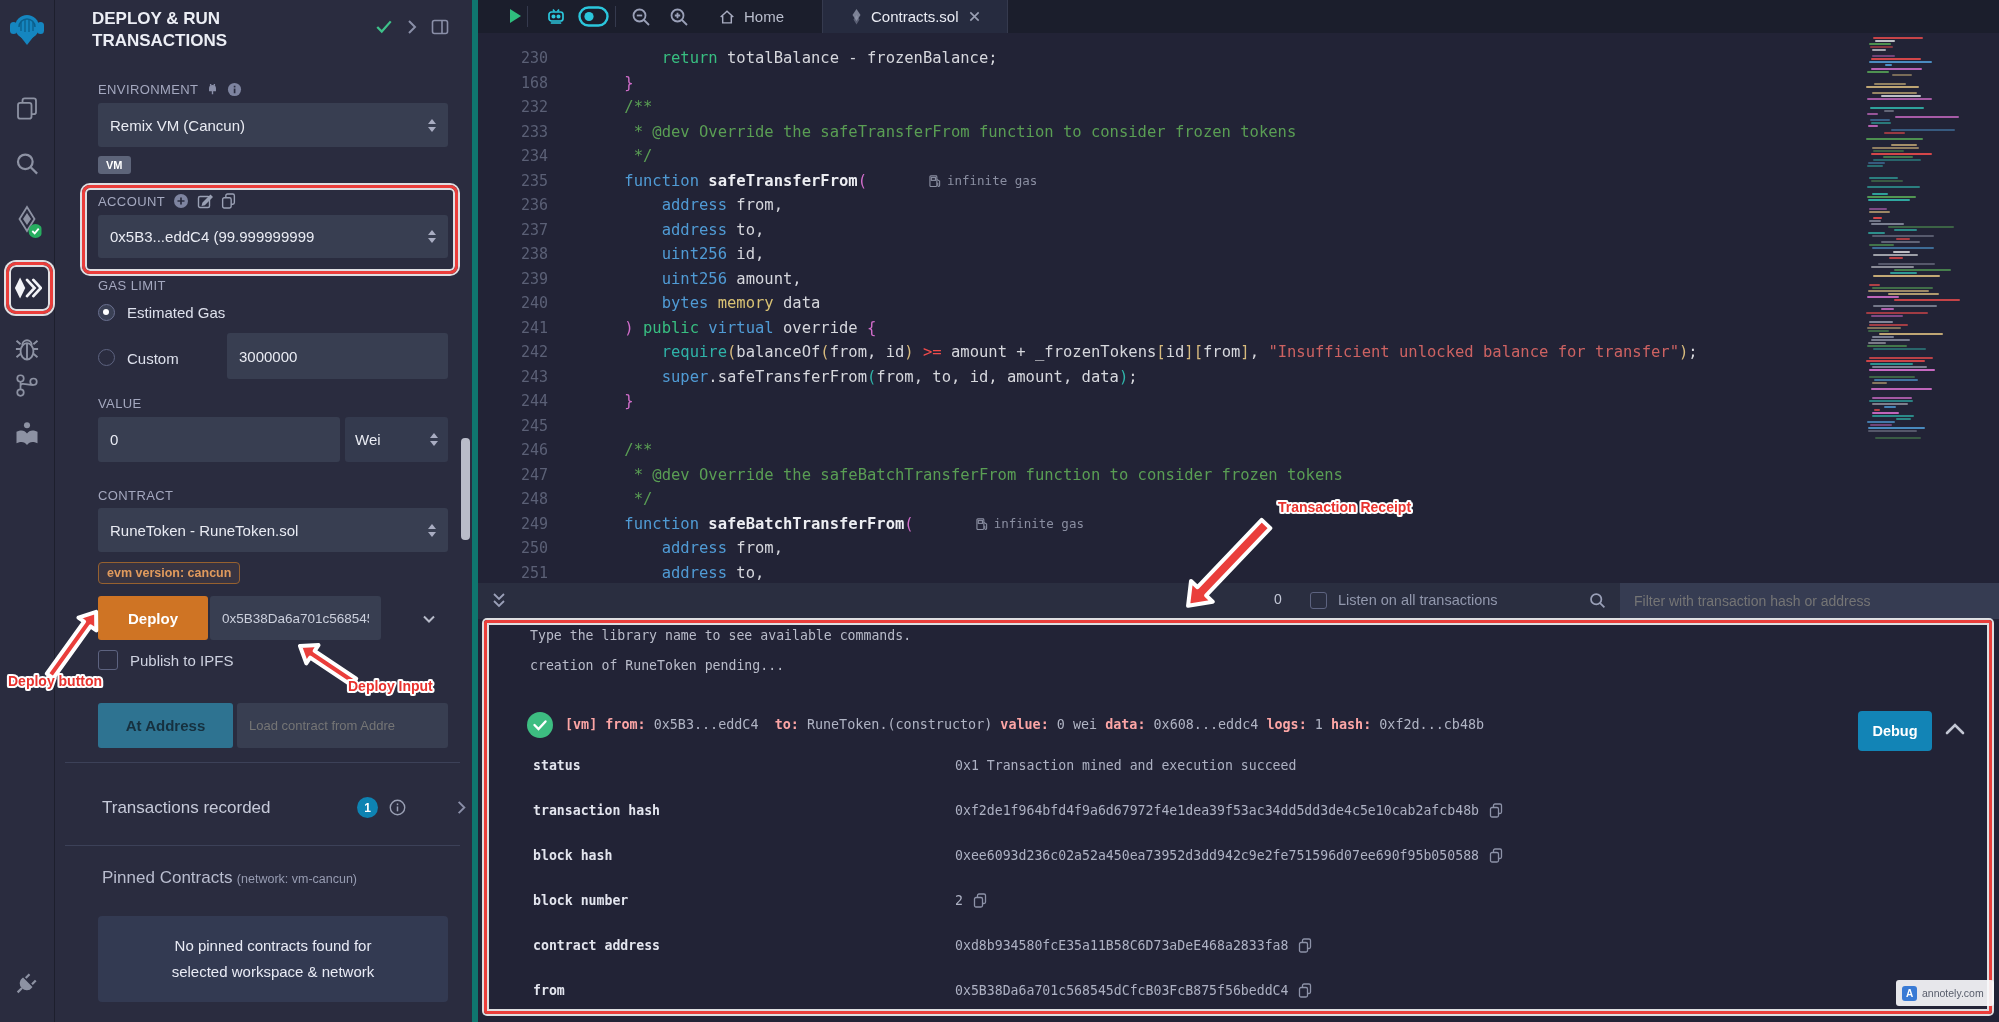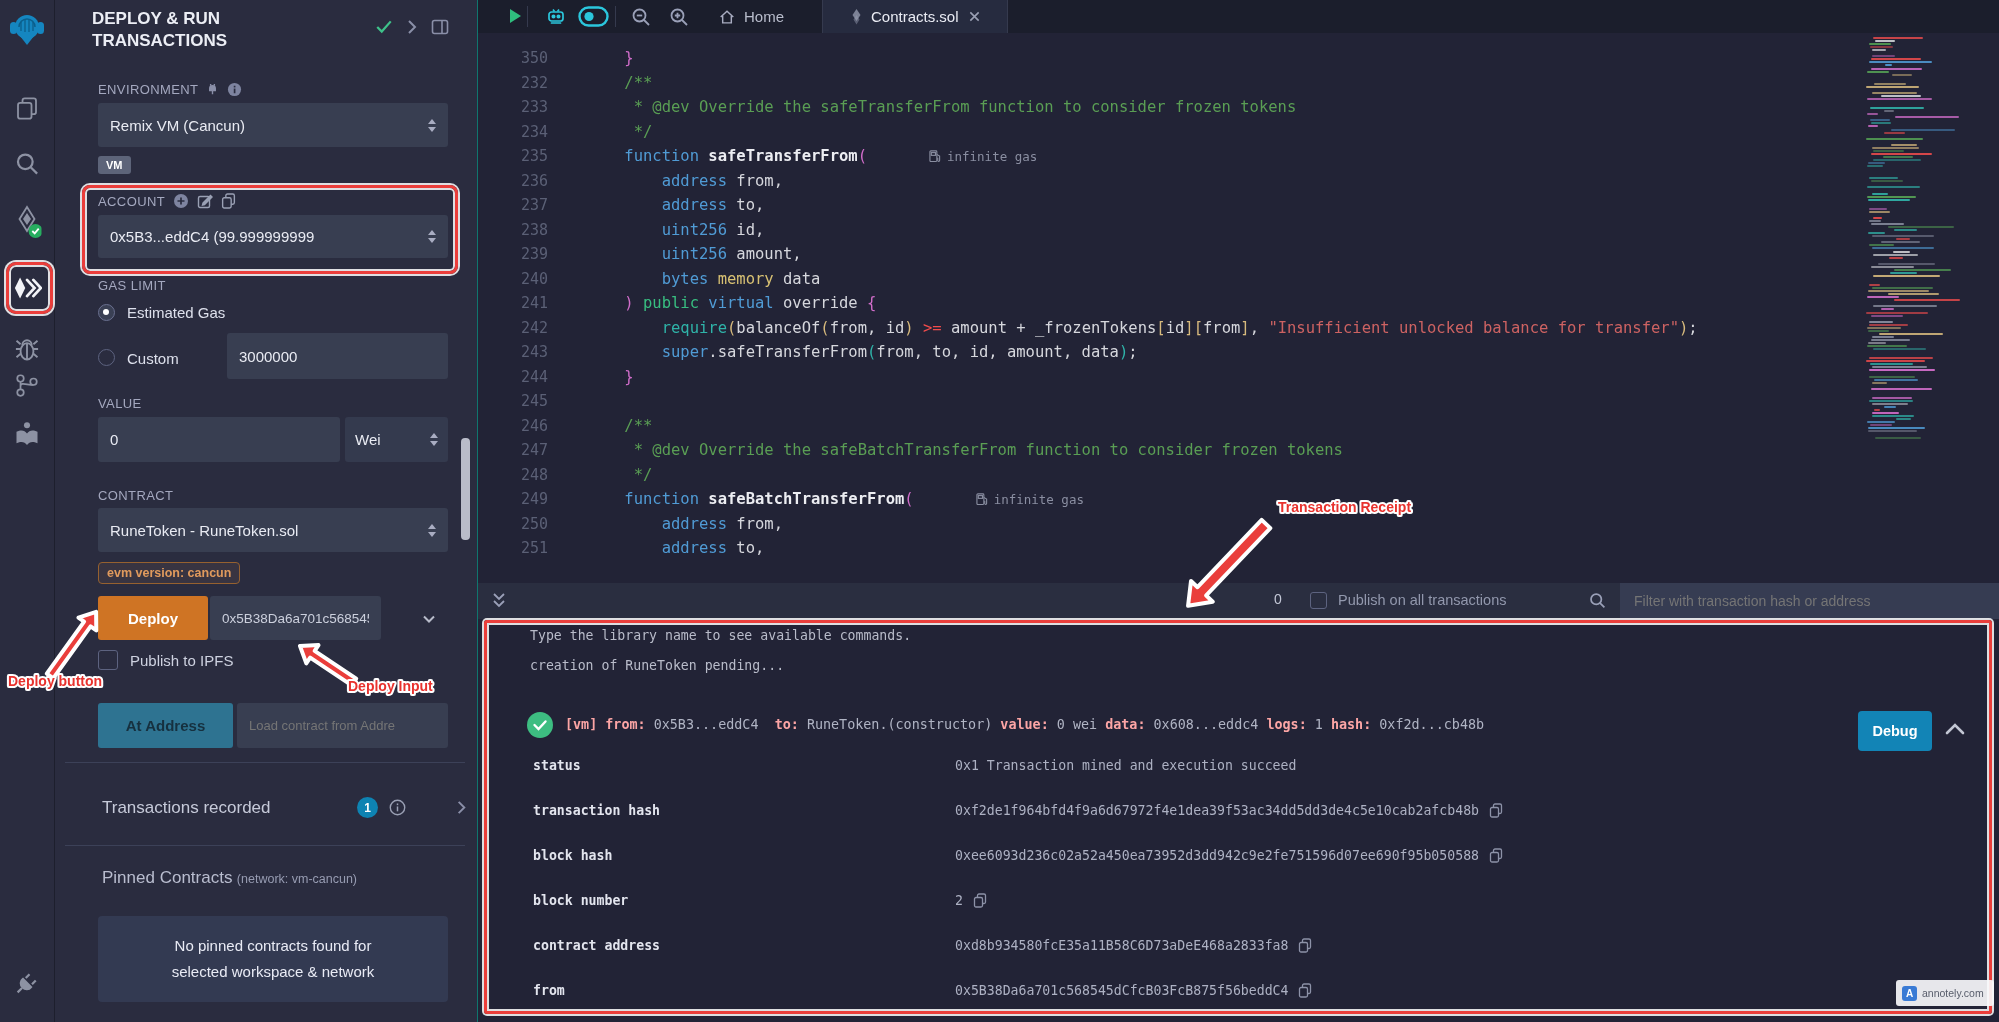--- a/index.html
+++ b/index.html
@@ -7,21 +7,21 @@
     font-family:"Liberation Sans",sans-serif;-webkit-font-smoothing:antialiased}
   #app{position:relative;width:1999px;height:1022px}
   .abs{position:absolute}
   svg{display:block}
 
   
   #iconbar{position:absolute;left:0;top:0;width:55px;height:1022px;background:#2a2c3f;border-right:1px solid #1d1f2d}
   .ibar-item{position:absolute;left:50%;transform:translateX(-50%)}
 
   
-  #panel{position:absolute;left:55px;top:0;width:423px;height:1022px;background:#2a2c3f;border-right:1px solid #0f766e}
+  #panel{position:absolute;left:55px;top:0;width:423px;height:1022px;background:#2a2c3f;border-right:6px solid #0f766e}
   #panel .flabel{position:absolute;left:43px;font-size:13px;color:#a4a8bf;letter-spacing:.4px;display:flex;align-items:center;gap:8px}
   .sel{position:absolute;left:43px;width:350px;background:#383e51;border-radius:3px;display:flex;align-items:center;padding:0 12px;cursor:pointer}
   .sel .sel-txt{flex:1;font-size:15px;color:#e9ebf3;white-space:nowrap;overflow:hidden}
   .stepper{display:flex;flex-direction:column;gap:3px;align-items:center;flex:none}
   .stepper i{width:0;height:0;border-left:4px solid transparent;border-right:4px solid transparent}
   .stepper .up{border-bottom:5px solid #a9adc2}
   .stepper .dn{border-top:5px solid #a9adc2}
   .radio{position:absolute;width:17px;height:17px;border-radius:50%;border:1.5px solid #5d6380;cursor:pointer}
   .radio.sel2{background:#3a4054;border-color:#6a7090}
   .radio.sel2::after{content:"";position:absolute;left:4px;top:4px;width:6px;height:6px;border-radius:50%;background:#fff}
@@ -346,21 +346,25 @@
         <span style="font-size:15px;color:#e9ebf3">Contracts.sol</span>
         <svg width="13" height="13" viewBox="0 0 14 14" fill="none" stroke="#9aa0b4" stroke-width="1.7" style="cursor:pointer">
             <path d="M2.5 2.5 L11.5 11.5 M11.5 2.5 L2.5 11.5"></path>
           </svg>
       </div>
     </div>
 
     <div id="editor">
       <div id="code" style="position:absolute;left:0;top:13px;width:1380px">
           <div class="code-line">
-            <span class="gutter">350</span>
+            <span class="gutter">230</span>
+            <span class="code-text"><span class="c-p">        </span><span class="c-g">return</span><span class="c-p"> totalBalance - frozenBalance;</span></span>
+          </div>
+          <div class="code-line">
+            <span class="gutter">168</span>
             <span class="code-text"><span class="c-p">    </span><span class="c-m">}</span></span>
           </div>
           <div class="code-line">
             <span class="gutter">232</span>
             <span class="code-text"><span class="c-p">    </span><span class="c-c">/**</span></span>
           </div>
           <div class="code-line">
             <span class="gutter">233</span>
             <span class="code-text"><span class="c-p">     </span><span class="c-c">* @dev Override the safeTransferFrom function to consider frozen tokens</span></span>
           </div>
@@ -561,21 +565,21 @@
 
     <div id="termbar">
       <span class="abs" style="left:12px;top:8px">
         <svg width="18" height="20" viewBox="0 0 18 20" fill="none" stroke="#9aa0b8" stroke-width="1.8">
             <path d="M4 3 L9 8 L14 3"></path>
             <path d="M4 10 L9 15 L14 10"></path>
           </svg>
         </span>
       <span class="abs" style="left:796px;top:8px;font-size:14px;color:#c3c7d6">0</span>
       <span class="cbx" style="left:832px;top:9px;width:17px;height:17px;position:absolute"></span>
-      <span class="abs" style="left:860px;top:9px;font-size:14.5px;color:#9298ad">Publish on all transactions</span>
+      <span class="abs" style="left:860px;top:9px;font-size:14.5px;color:#9298ad">Listen on all transactions</span>
       <span class="abs" style="left:1110px;top:8px">
         <svg width="19" height="19" viewBox="0 0 22 22" fill="none" stroke="#9aa0b8" stroke-width="2">
             <circle cx="9.5" cy="9.5" r="6"></circle>
             <path d="M14 14 L19 19"></path>
           </svg>
         </span>
       <input class="abs" style="left: 1142px; top: 0px; width: 379px; height: 36px; background: rgb(54, 60, 82); border: none; outline: none; color: rgb(198, 202, 216); font-size: 14px; padding: 16px 14px; font-family: inherit;" placeholder="Filter with transaction hash or address">
     </div>
 
     <div id="termbody">

